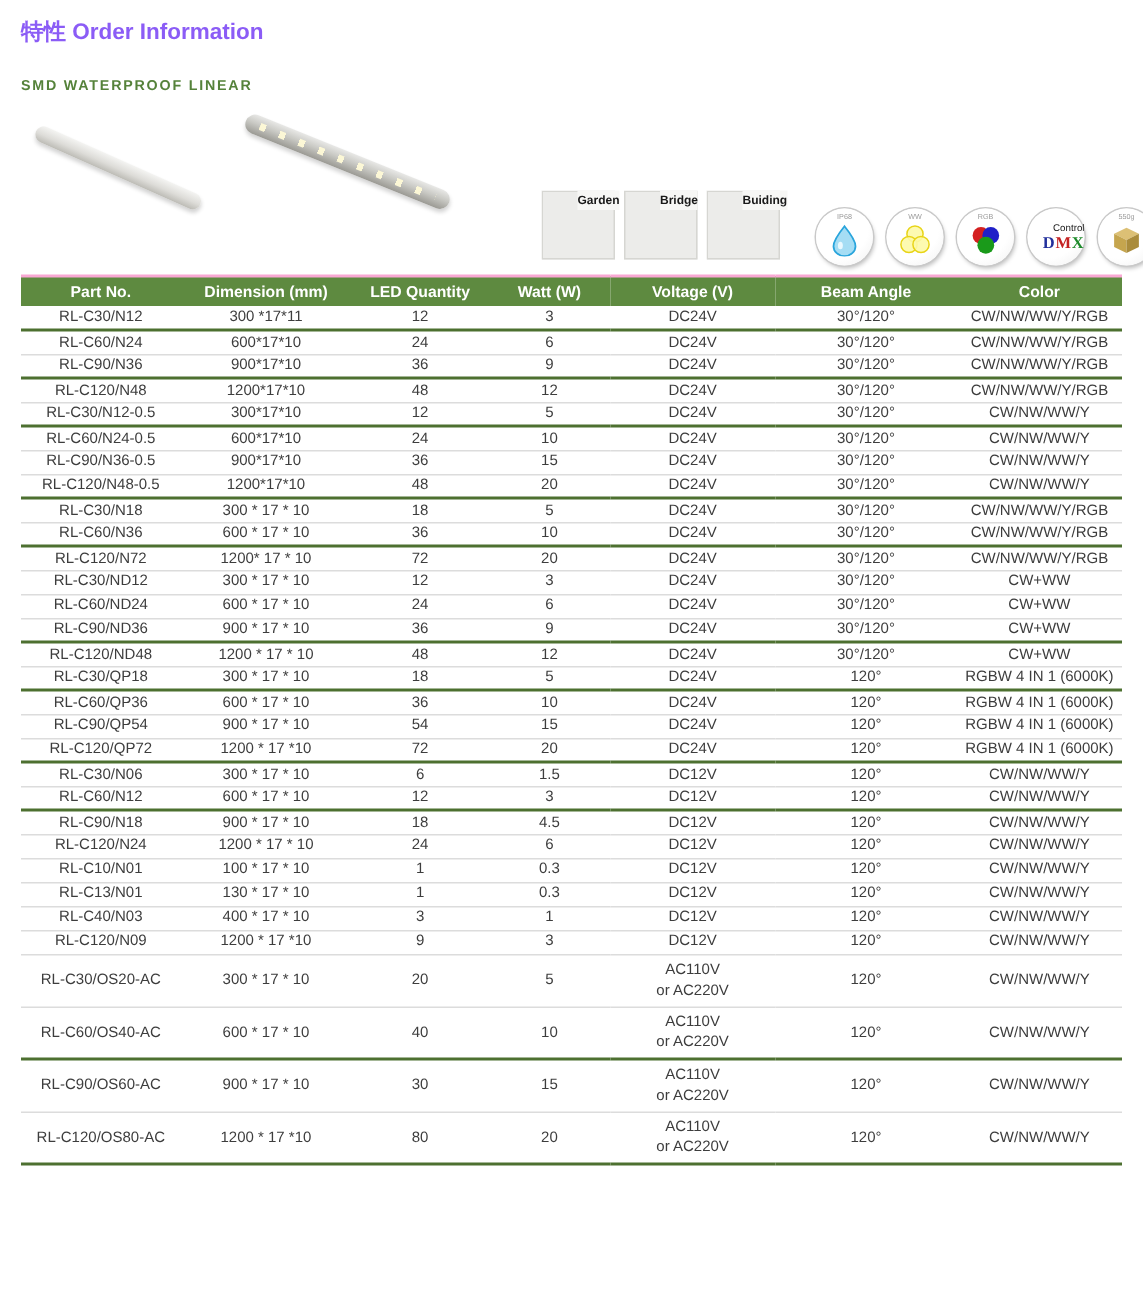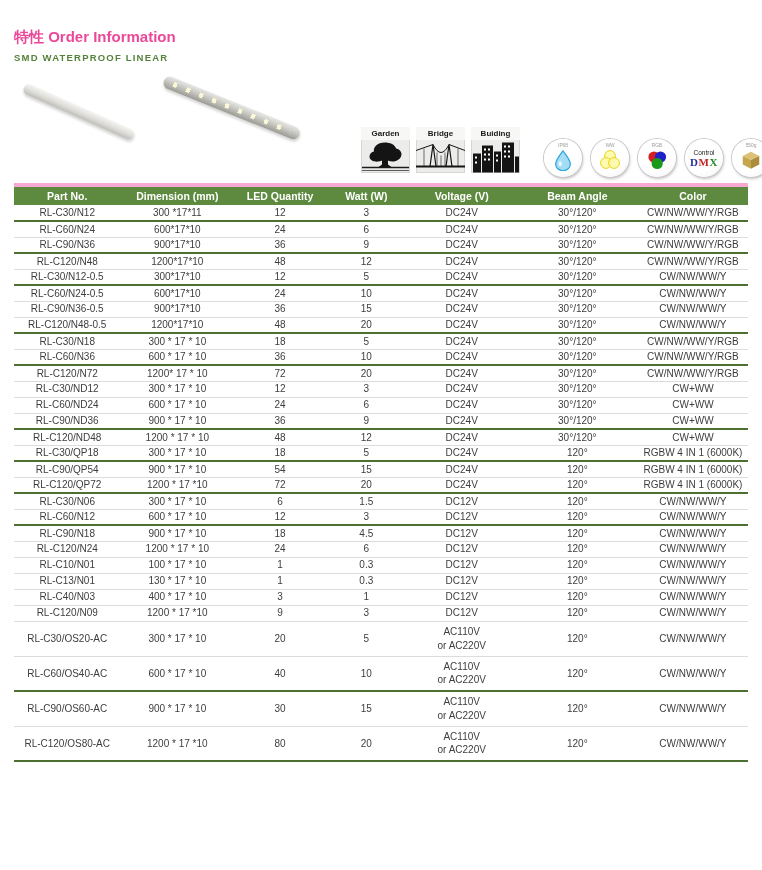--- a/index.html
+++ b/index.html
@@ -1,54 +1,54 @@
 <!DOCTYPE html>
 <html><head>
 <meta charset="utf-8">
 <style>
   * { margin:0; padding:0; box-sizing:border-box; }
   html,body { background:#ffffff; }
   body { font-family:"Liberation Sans","DejaVu Sans",sans-serif; }
   .page { position:relative; width:762px; height:870px; background:#fff; overflow:hidden; }
 
-  .page-title { position:absolute; left:14px; top:12px; font-size:15px; font-weight:bold; color:#ec4899;margin-top:16px; }
+  .page-title { position:absolute; left:14px; top:12px; font-size:15px; font-weight:bold; color:#8b5cf6; }
   .page-subtitle { position:absolute; left:14px; top:52px; font-size:9.5px; letter-spacing:1.2px; color:#55823a; font-weight:bold; }
 
   
   .bar { position:absolute; border-radius:7px; transform-origin:left center; box-shadow:1px 2px 3px rgba(0,0,0,0.18); }
   .bar1 { left:24px; top:82px; width:120px; height:11px; transform:rotate(24deg);
           background:linear-gradient(180deg,#f4f4f2 0%,#dddcd8 55%,#bdbcb6 100%); }
   .bar2 { left:164px; top:74px; width:146px; height:13px; transform:rotate(22deg);
           background:linear-gradient(180deg,#e8e8e6 0%,#c9c9c4 45%,#9b9a94 100%); }
   .bar2 .leds { position:absolute; left:10px; right:10px; top:4px; height:5px;
           background:repeating-linear-gradient(90deg, rgba(255,250,215,0.95) 0 4px, rgba(0,0,0,0) 4px 14px); }
 
   
   .scenes { position:absolute; left:361px; top:127px; display:flex; gap:6px; }
-  .scene { width:49px; height:46px; background:#ececea; box-shadow:0 0 0 1px #d6d6d2 inset; display:flex; flex-direction:column; }
+  .scene { width:49px; height:46px; background:#ececea; box-shadow:0 0 0 1px #d6d6d2 inset; display:flex; flex-direction:row;padding-left:24px; }
   .scene .lbl { height:13px; background:#f7f7f5; font-size:8px; font-weight:bold; color:#1a1a1a; text-align:center; line-height:13px; }
   .scene .art { flex:1; display:flex; align-items:flex-end; justify-content:center; }
   .scene svg { width:100%; height:100%; display:block; }
 
   
   .features { position:absolute; left:544px; top:139px; display:flex; gap:9px; }
   .circle { position:relative; width:38px; height:38px; border-radius:50%;
             background:radial-gradient(circle at 35% 30%, #ffffff 60%, #f0f0f0 100%);
             box-shadow:0 0 0 1px #c9c9c9, 1px 2px 3px rgba(0,0,0,0.25); }
   .circle .tag { position:absolute; top:3px; left:0; right:0; text-align:center; font-size:6px;
                  color:#9a9a9a; transform:scale(0.8); }
   .circle svg { position:absolute; left:50%; top:55%; transform:translate(-50%,-50%); }
-  .circle .dmx-wrap { position:absolute; left:0; right:0; top:10px; text-align:center; }
+  .circle .dmx-wrap { position:absolute; left:0; right:0; top:10px; text-align:right; }
   .dmx-ctrl { display:block; font-size:6.5px; color:#222; }
   .dmx-word { display:block; font-family:"Liberation Serif","DejaVu Serif",serif; font-weight:bold; font-size:11px; letter-spacing:0.5px; }
   .dmx-word .d { color:#22309c; } .dmx-word .m { color:#c42222; } .dmx-word .x { color:#1d8a2a; }
 
   
   table.spec { position:absolute; left:14px; top:183px; width:734px; border-collapse:collapse; table-layout:fixed; }
-  table.spec thead th { background:#5e8a40; border-top:4px solid #f9a8d4; color:#fff;
+  table.spec thead th { background:#5e8a40; border-top:2px solid #f9a8d4; color:#fff;
             font-size:10.5px; font-weight:bold; height:20px; text-align:center; padding:0; }
   table.spec td { font-size:10px; color:#3d3d3d; text-align:center; height:16px; padding:0 1px;
             border-bottom:1px solid #dcdcdc; white-space:pre-line; line-height:1.35; }
   table.spec tr.group-end td { border-bottom:2px solid #4d7030; }
   table.spec tr.tall td { height:35px; }
 </style>
 </head>
 <body>
 
 <div class="page">
@@ -324,20 +324,29 @@
         <tr class="group-end">
           <td>RL-C30/QP18</td>
           <td>300 * 17 * 10</td>
           <td>18</td>
           <td>5</td>
           <td>DC24V</td>
           <td>120°</td>
           <td>RGBW 4 IN 1 (6000K)</td>
         </tr>
         <tr>
+          <td>RL-C60/QP36</td>
+          <td>600 * 17 * 10</td>
+          <td>36</td>
+          <td>10</td>
+          <td>DC24V</td>
+          <td>120°</td>
+          <td>RGBW 4 IN 1 (6000K)</td>
+        </tr>
+        <tr>
           <td>RL-C90/QP54</td>
           <td>900 * 17 * 10</td>
           <td>54</td>
           <td>15</td>
           <td>DC24V</td>
           <td>120°</td>
           <td>RGBW 4 IN 1 (6000K)</td>
         </tr>
         <tr class="group-end">
           <td>RL-C120/QP72</td>

